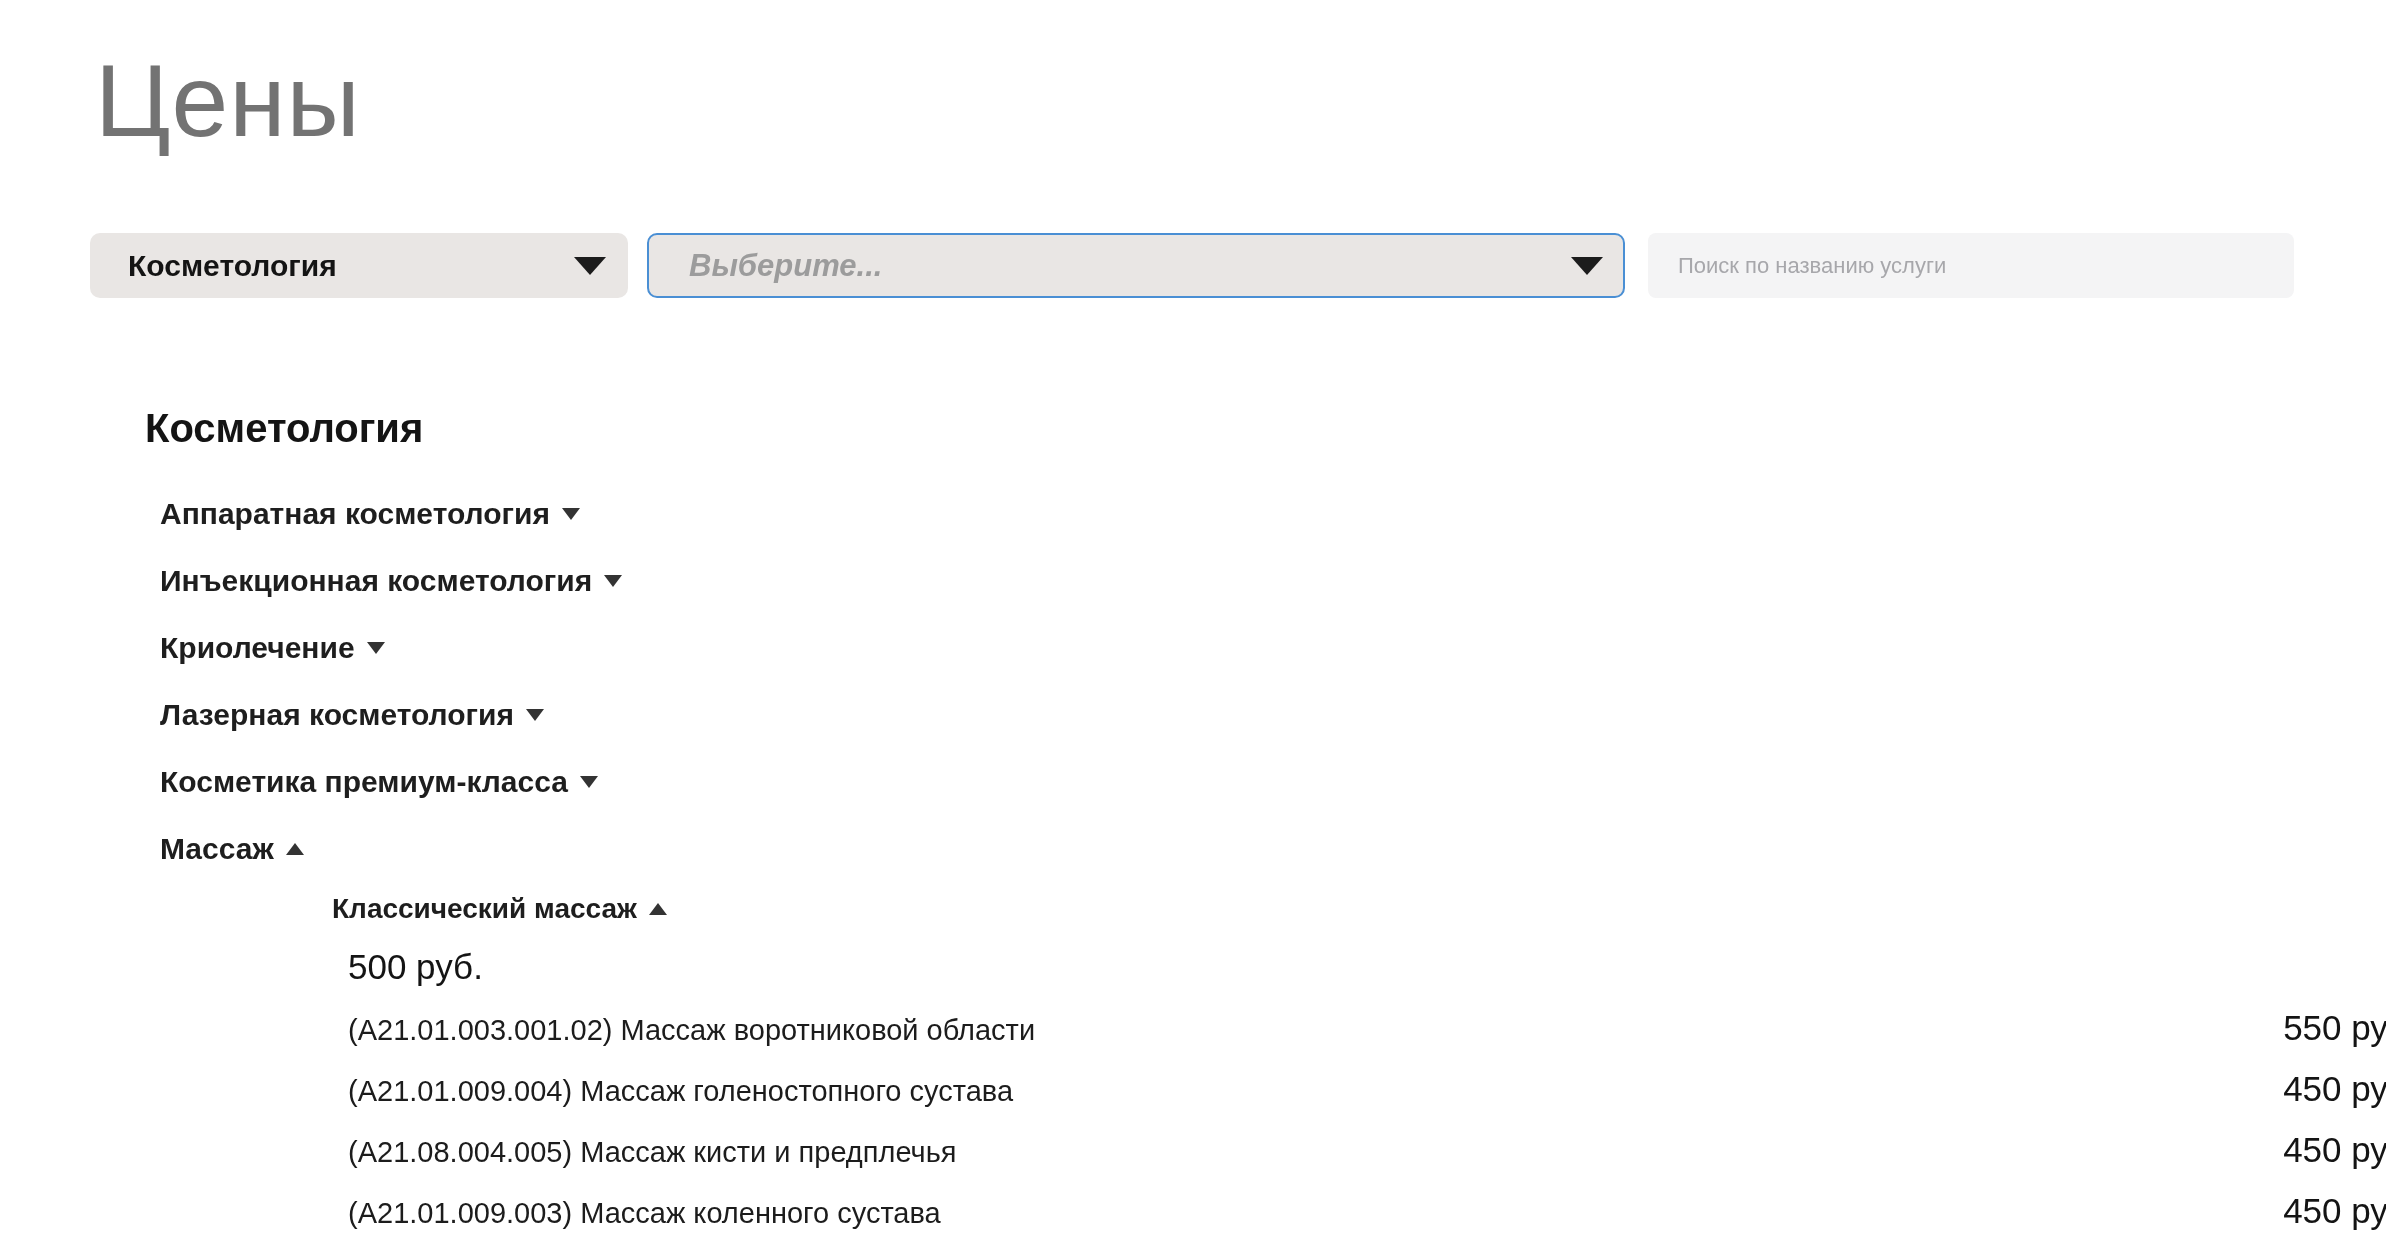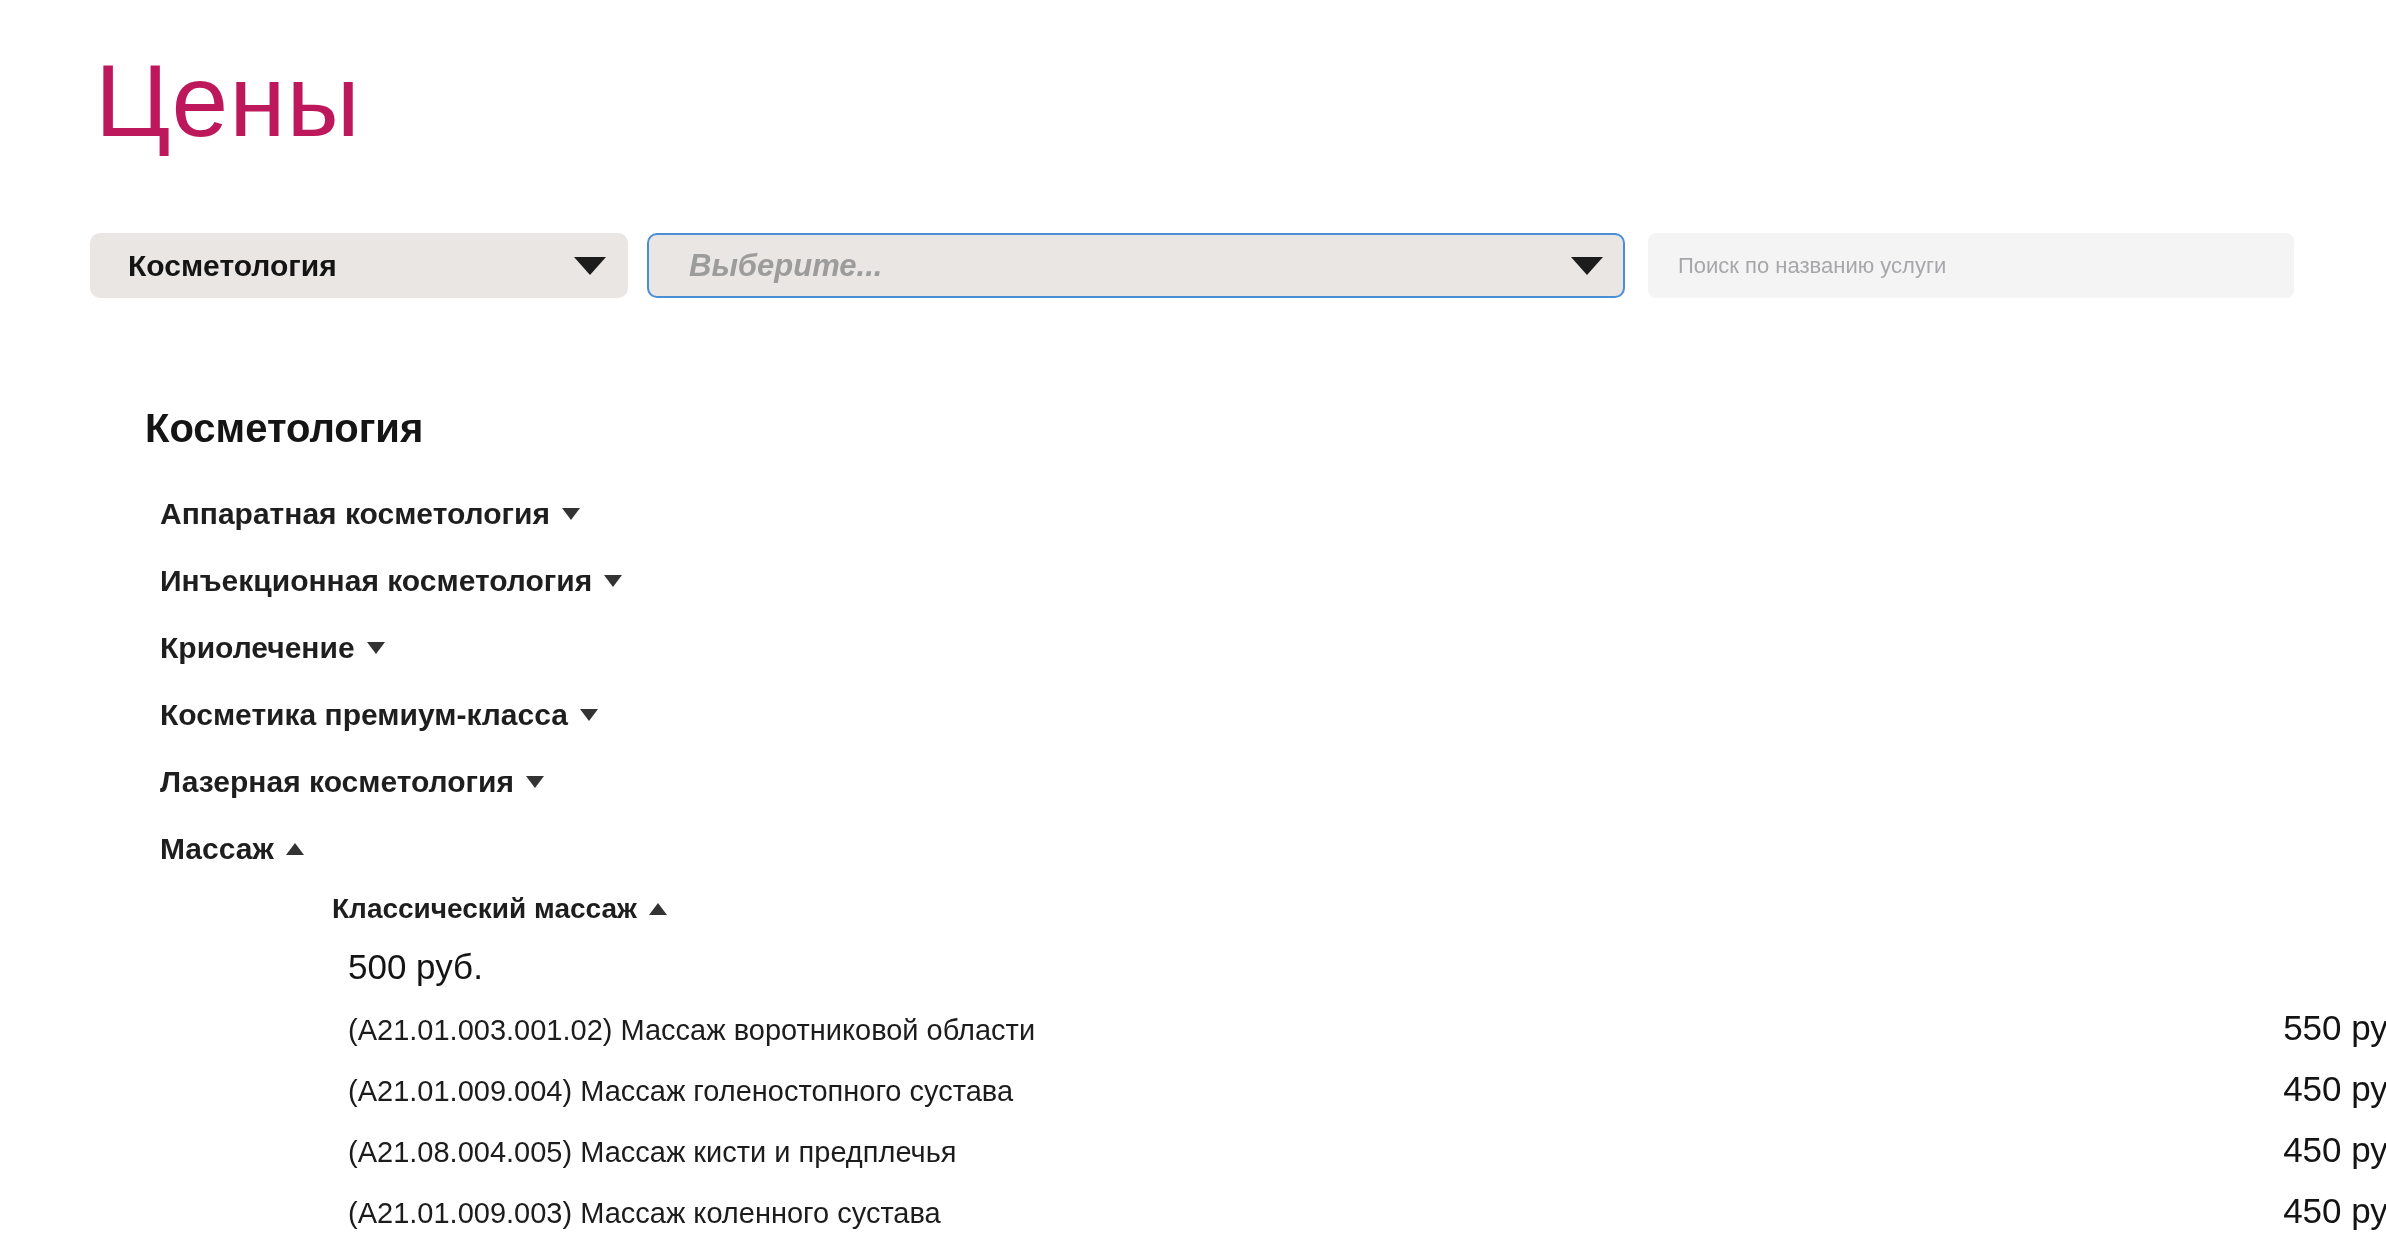--- a/index.html
+++ b/index.html
@@ -13,21 +13,21 @@
     color: #1a1a1a;
   }
 
   
   .page-title {
     margin: 50px 16px 0 95px;
     font-size: 102px;
     font-weight: 200;
     letter-spacing: 1px;
     line-height: 1.0;
-    color: #be185d;
+    color: #737373;
   }
 
   
   .filters {
     margin: 81px 0 0 90px;
     display: flex;
     align-items: stretch;
     height: 65px;
   }
   .select-box {
@@ -202,26 +202,26 @@
     <span class="cat-label">Инъекционная косметология</span>
     <span class="tri tri-down"></span>
   </div>
 
   <div class="category-row">
     <span class="cat-label">Криолечение</span>
     <span class="tri tri-down"></span>
   </div>
 
   <div class="category-row">
+    <span class="cat-label">Лазерная косметология</span>
+    <span class="tri tri-down"></span>
+  </div>
+
+  <div class="category-row">
     <span class="cat-label">Косметика премиум-класса</span>
-    <span class="tri tri-down"></span>
-  </div>
-
-  <div class="category-row">
-    <span class="cat-label">Лазерная косметология</span>
     <span class="tri tri-down"></span>
   </div>
 
   <div class="category-row">
     <span class="cat-label">Массаж</span>
     <span class="tri tri-up"></span>
   </div>
 
   <div class="subcategory-row">
     <span class="subcat-label">Классический массаж</span>

